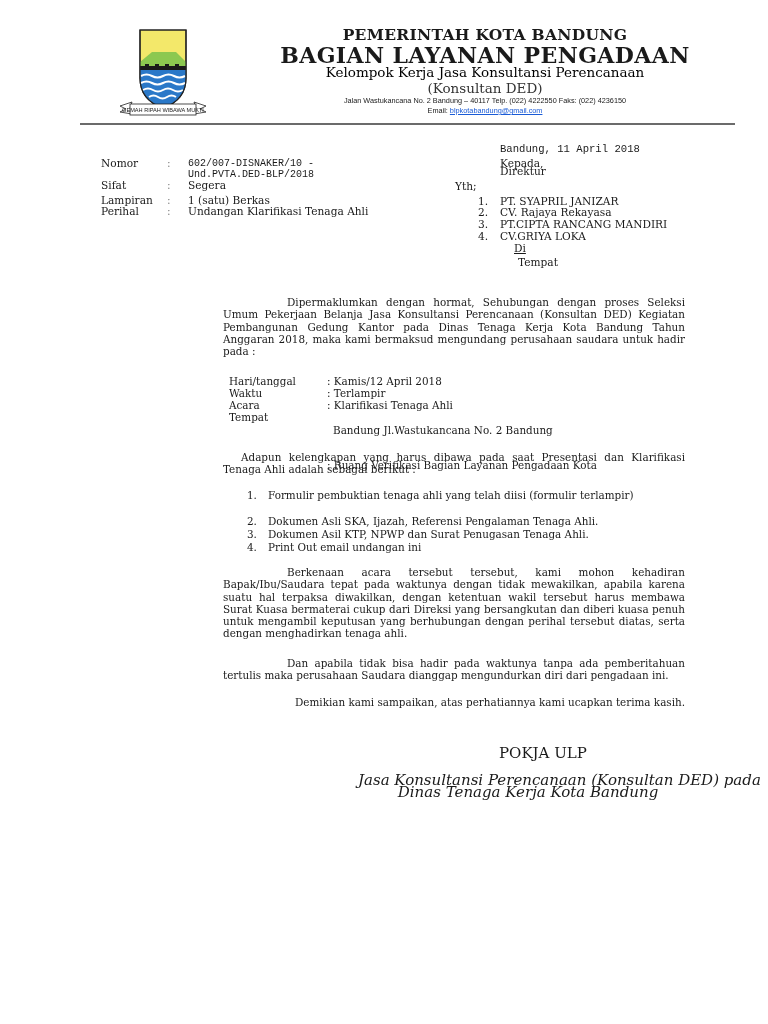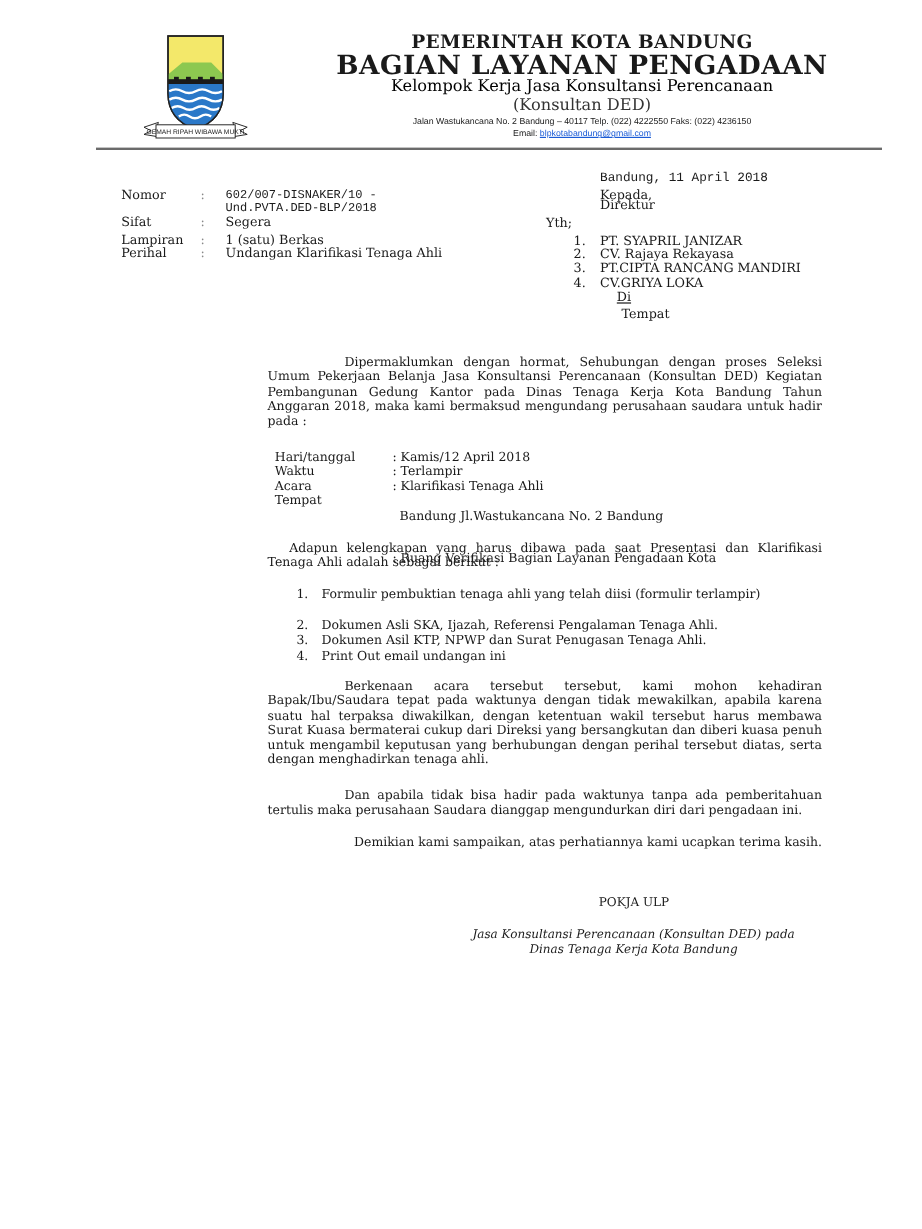--- a/index.html
+++ b/index.html
@@ -30,21 +30,21 @@
     .rcp { font-size: 10.6px; line-height: 15px; font-family: "DejaVu Serif", serif; white-space: nowrap; }
 
     
     .para { left: 223px; width: 462px; font-size: 10.4px; line-height: 12.3px; text-align: justify; font-family: "DejaVu Serif", serif; }
     .para .indent { display: inline-block; width: 64px; }
     .sched { font-size: 10.4px; line-height: 12.3px; font-family: "DejaVu Serif", serif; white-space: nowrap; }
     .list { font-size: 10.4px; line-height: 12.3px; font-family: "DejaVu Serif", serif; }
     .list .num { position: absolute; left: 247px; }
     .list .txt { position: absolute; left: 268px; width: 418px; text-align: justify; }
 
-    .sig { font-size: 10px; line-height: 12.3px; font-family: "DejaVu Serif", serif; white-space: nowrap; }
+    .sig { font-size: 15px; line-height: 12.3px; font-family: "DejaVu Serif", serif; white-space: nowrap; }
     .sig.it { font-style: italic; }
   </style>
 </head>
 <body>
 
 <div id="logo" class="abs">
   <svg width="90" height="96" viewBox="0 0 90 96">
     <path d="M22 4 H68 V52 Q68 74 45 82 Q22 74 22 52 Z" fill="#f3e86a" stroke="#222" stroke-width="1.2"></path>
     <path d="M22 36 L34 26 H58 L68 36 V42 H22 Z" fill="#8cc850"></path>
     <rect x="22" y="40" width="46" height="4" fill="#1a1a1a"></rect>

